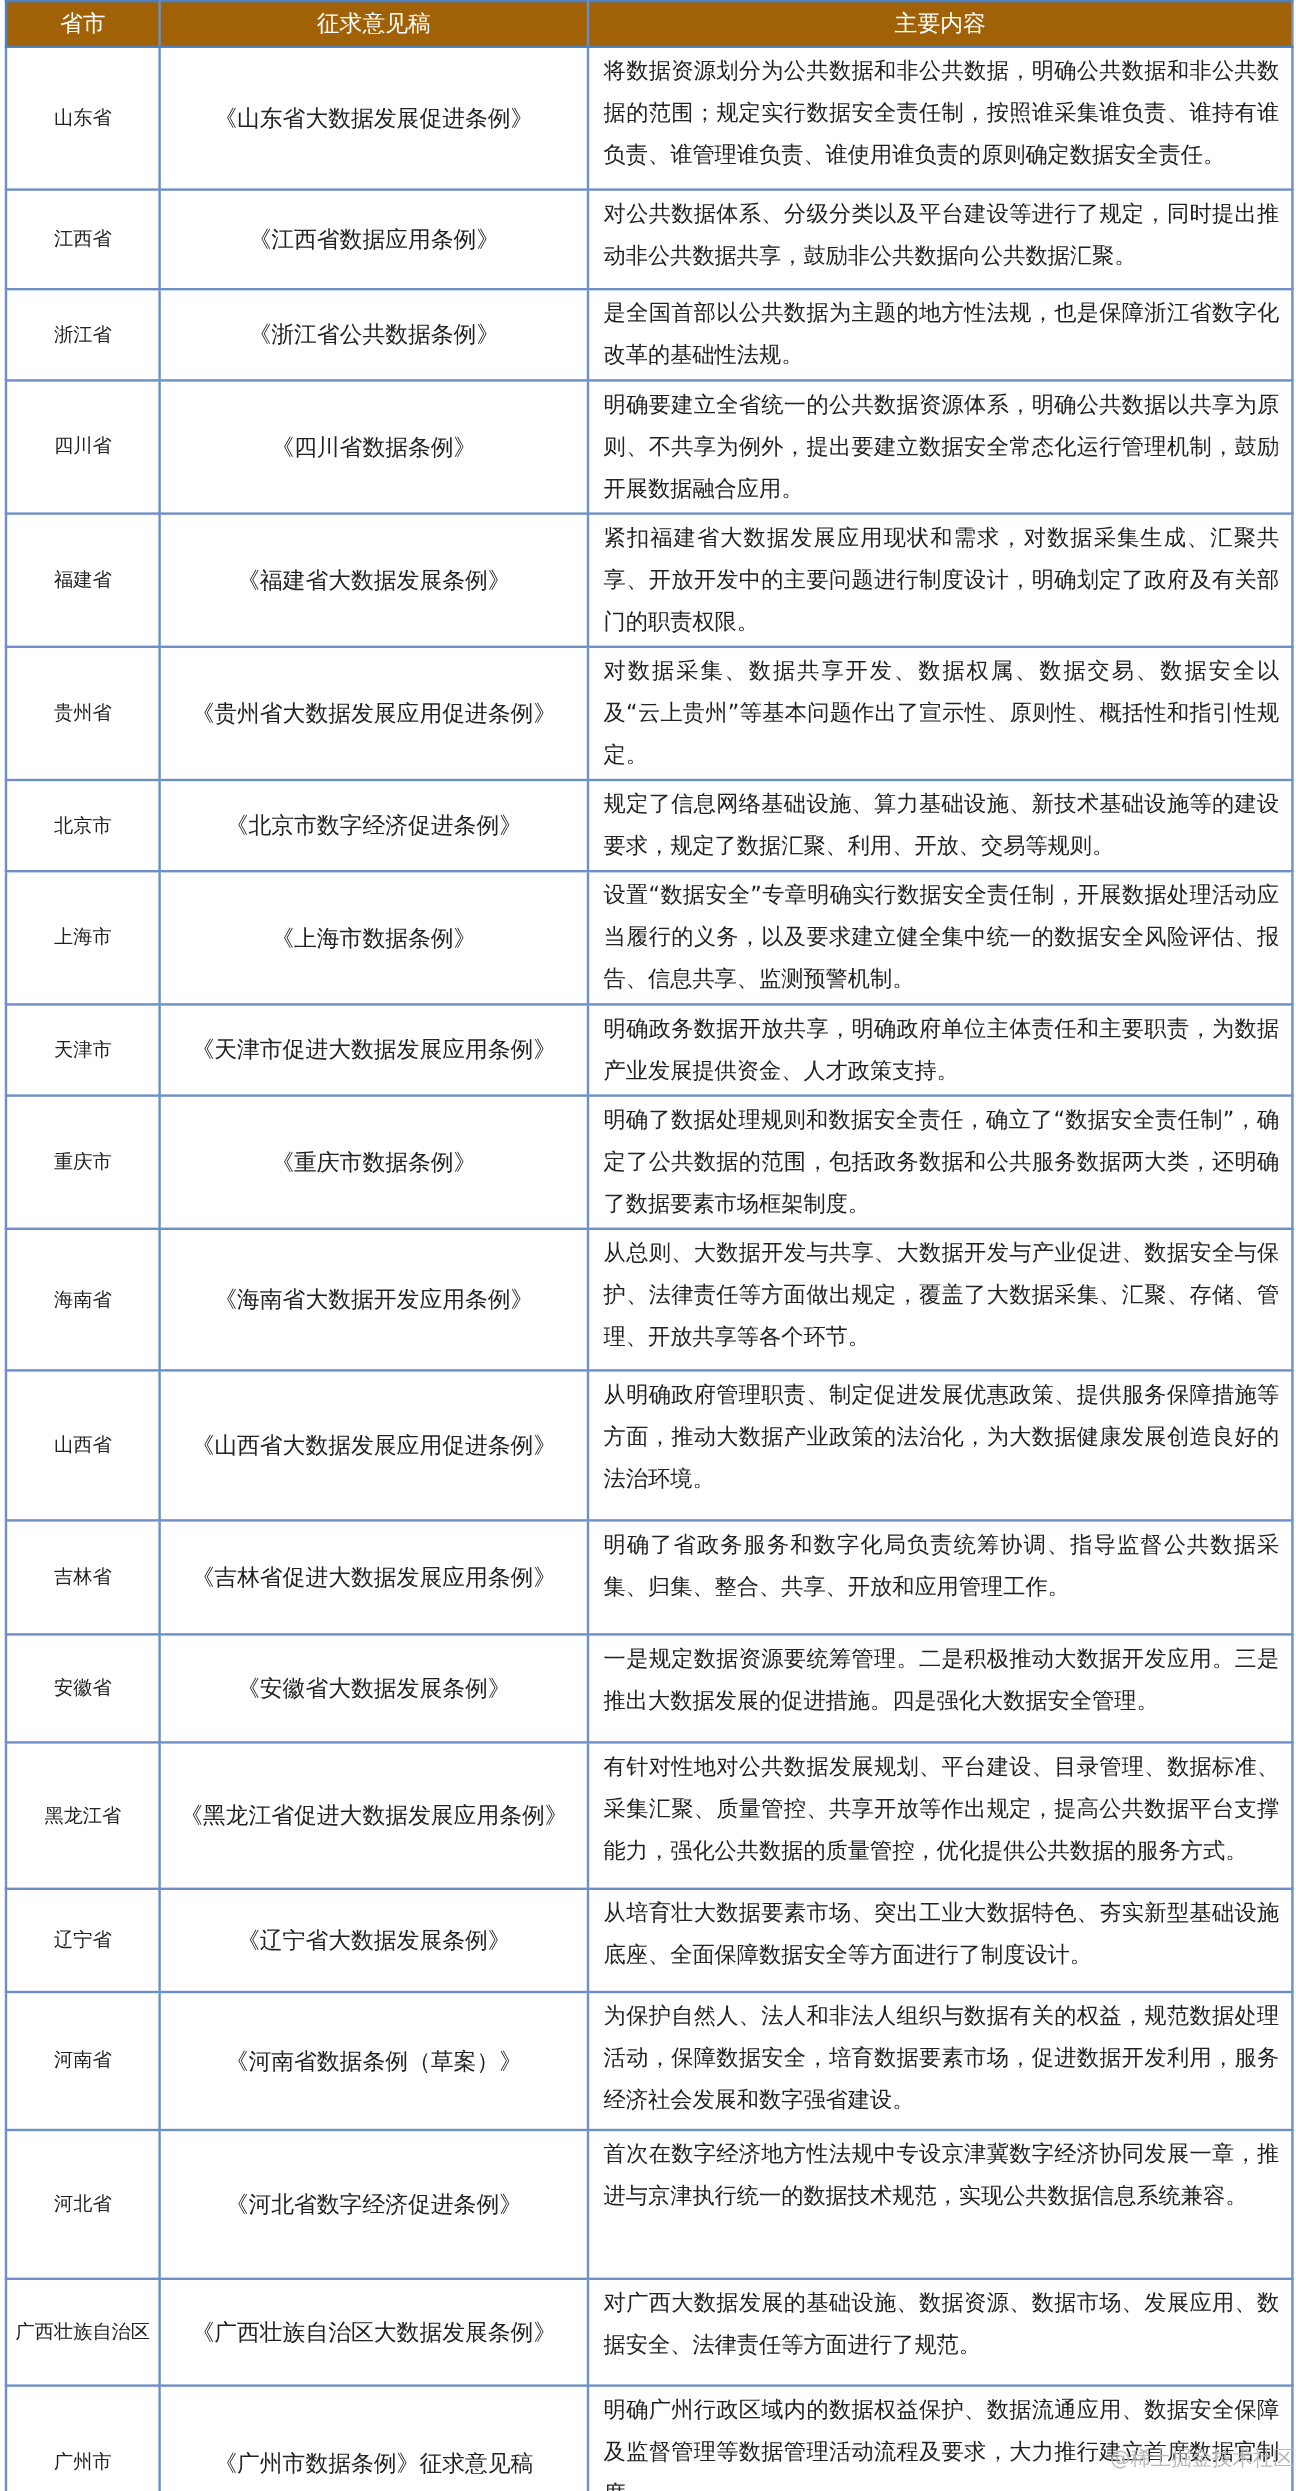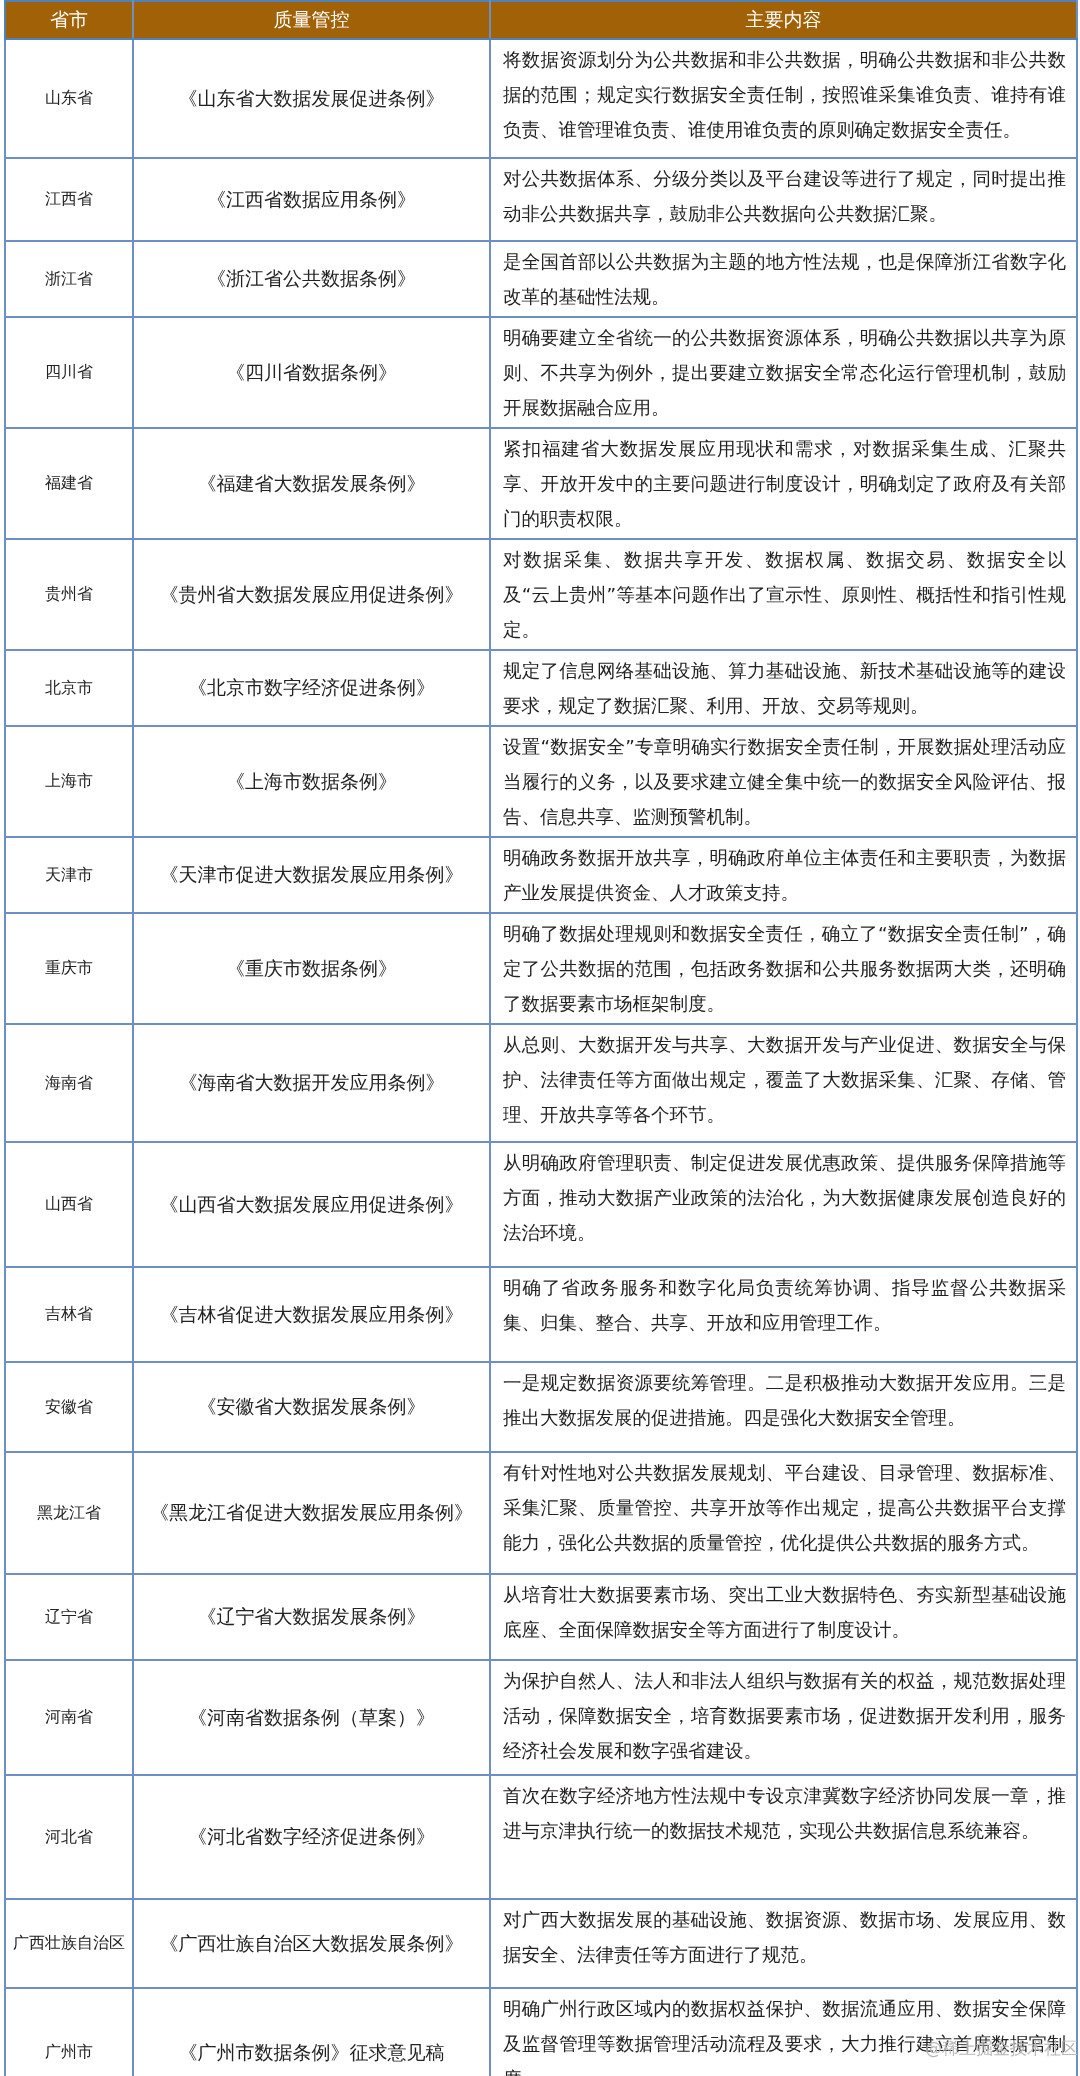--- a/index.html
+++ b/index.html
@@ -16,21 +16,21 @@
        vertical-align: top; }
   .watermark { position: absolute; right: 2px; bottom: 16px; font-size: 17px; color: #b9b9b9; }
 </style>
 </head>
 <body>
 
 <table class="policy">
   <thead>
     <tr>
       <th style="width:126px">省市</th>
-      <th style="width:355px">质量管控</th>
+      <th style="width:355px">征求意见稿</th>
       <th>主要内容</th>
     </tr>
   </thead>
   <tbody id="rows">
       <tr style="height: 119px;">
         <td class="prov">山东省</td>
         <td class="name">《山东省大数据发展促进条例》</td>
         <td class="content" style="vertical-align: top;">将数据资源划分为公共数据和非公共数据，明确公共数据和非公共数据的范围；规定实行数据安全责任制，按照谁采集谁负责、谁持有谁负责、谁管理谁负责、谁使用谁负责的原则确定数据安全责任。</td>
       </tr>
       <tr style="height: 83px;">

